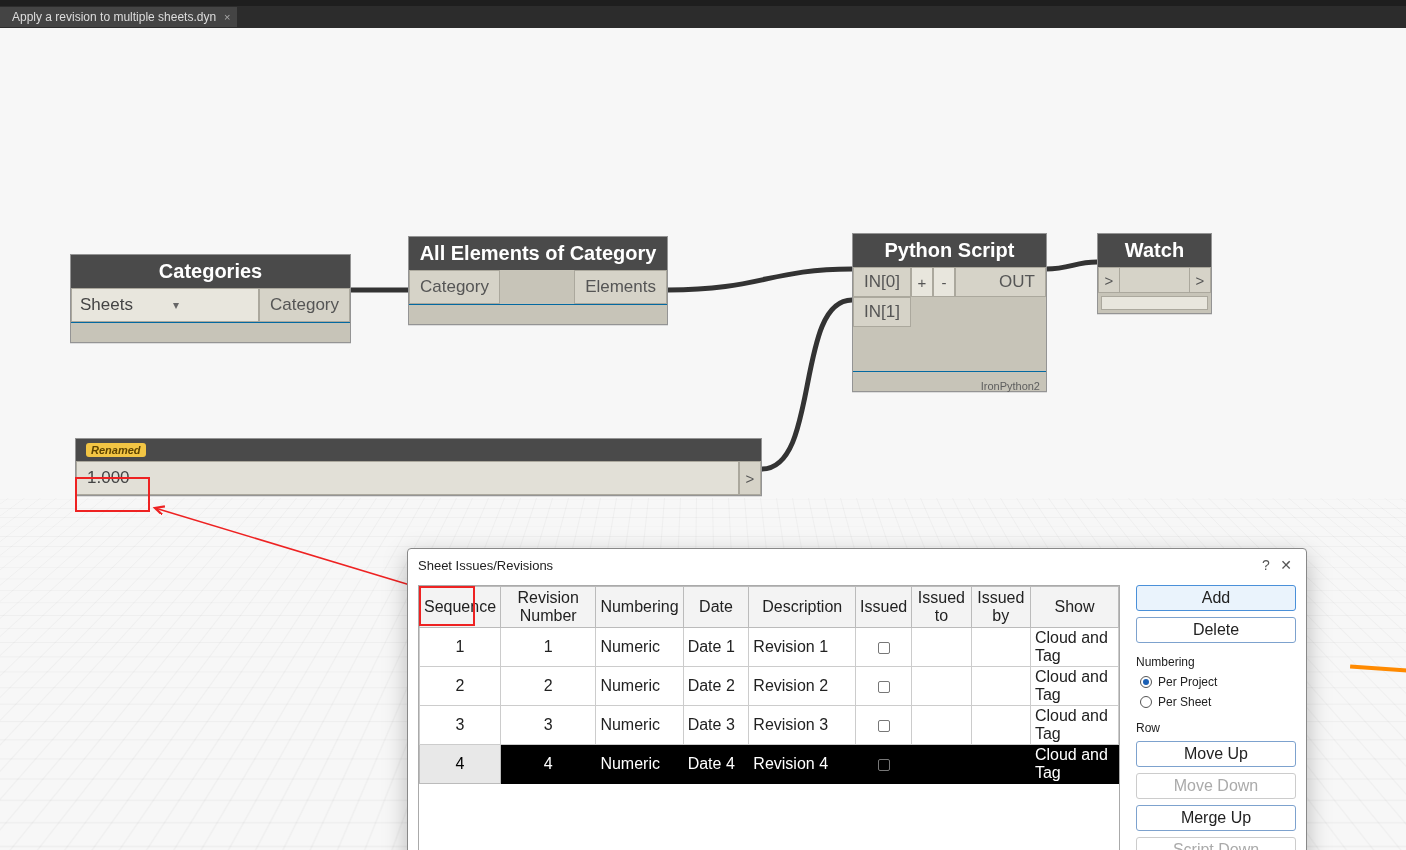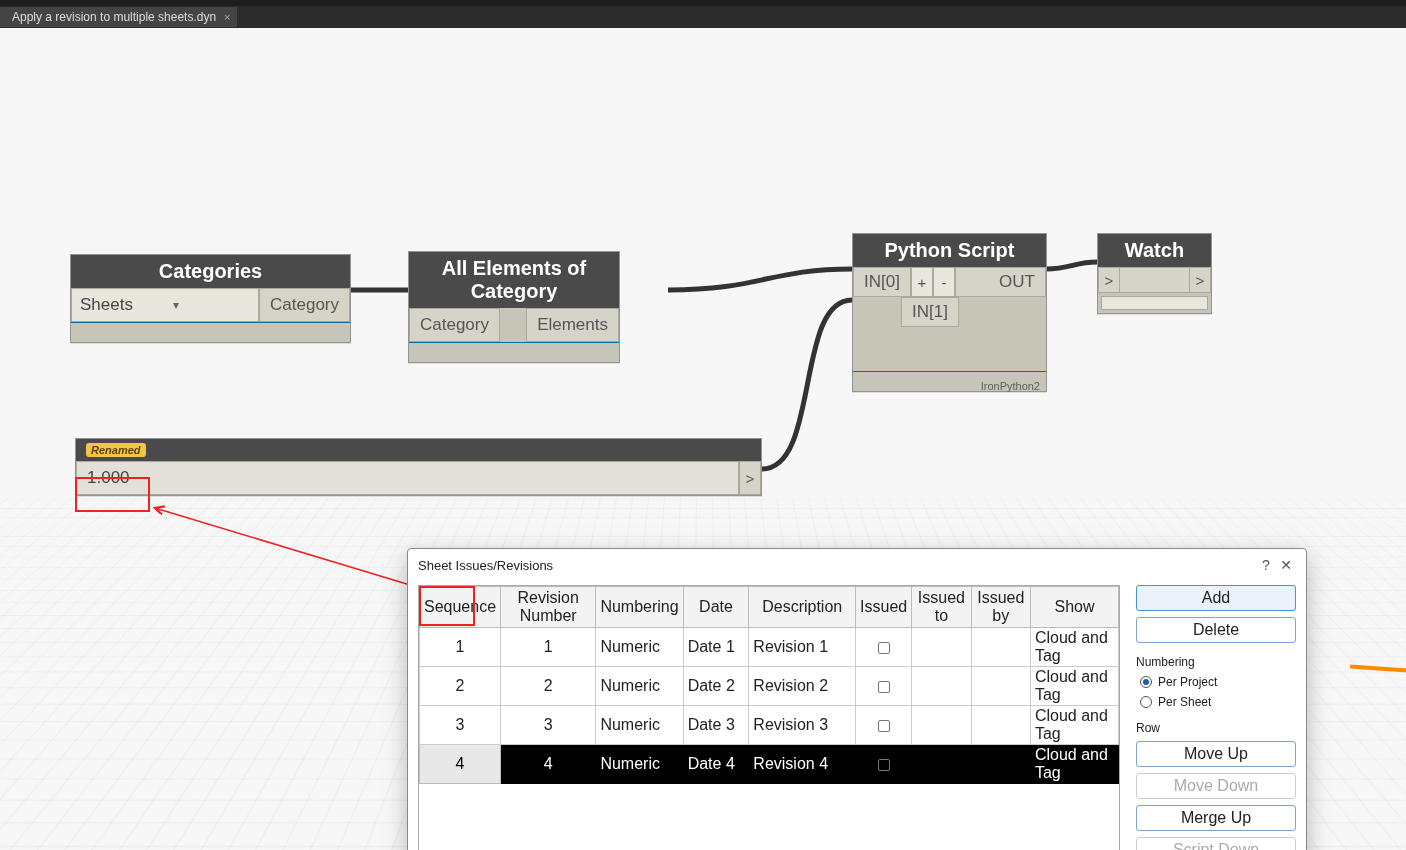--- a/index.html
+++ b/index.html
@@ -156,32 +156,32 @@
     font-size: 15px;
     color: #555;
   }
 
   
   #node-categories { left: 70px; top: 226px; width: 281px; }
   #node-categories .node-body { padding: 0; }
   #node-categories .dropdown { flex: 1; height: 34px; }
   #node-categories .port { height: 34px; }
 
-  #node-elements { left: 408px; top: 223px; width: 212px; }
+  #node-elements { left: 408px; top: 208px; width: 260px; }
   #node-elements .node-body { padding: 0; }
   #node-elements .port { height: 34px; }
   #node-elements .spacer { flex: 1; }
 
   #node-python { left: 852px; top: 205px; width: 195px; }
   #node-python .node-body { flex-wrap: wrap; flex-direction: column; align-items: stretch; padding:0; }
   #node-python .row1 { display:flex; align-items:flex-start; }
   #node-python .row1 .port { height:30px; }
   #node-python .row1 .pm-btn { height:30px; }
   #node-python .row1 .outp { flex:1; text-align:right; justify-content:flex-end; }
-  #node-python .row2 { display:flex;padding-left:48px; }
+  #node-python .row2 { display:flex; }
   #node-python .row2 .port { height:30px; }
   #node-python .bodyspace { height: 44px; }
 
   #node-watch { left: 1097px; top: 205px; width: 115px; }
   #node-watch .node-body { flex-direction: column; padding:0; }
   #node-watch .row { display:flex; height: 26px; }
   #node-watch .arrow-port { width:22px; }
   #node-watch .mid { flex:1; background:#d6d3c8; border-top:1px solid #aba89d; border-bottom:1px solid #aba89d; }
   #node-watch .thinbar { height:14px; background:#e8e6dd; border:1px solid #aba89d; margin:3px; }
 

